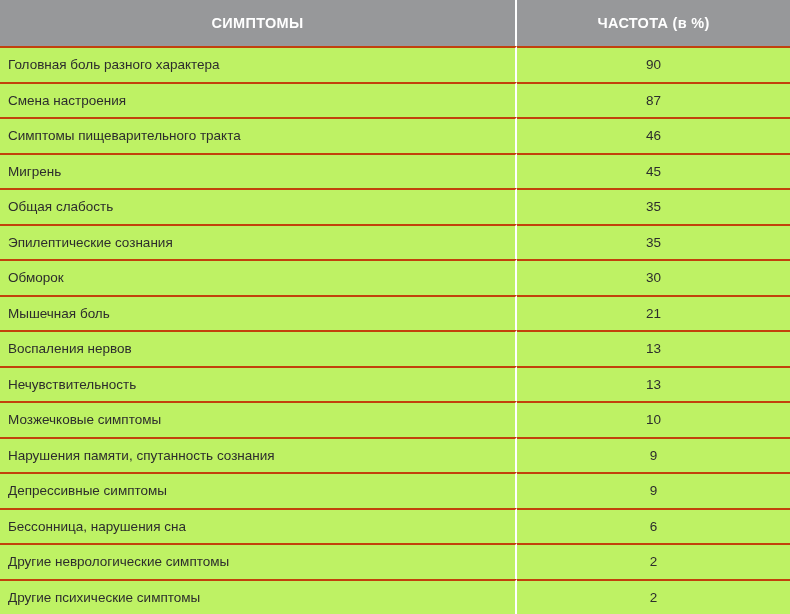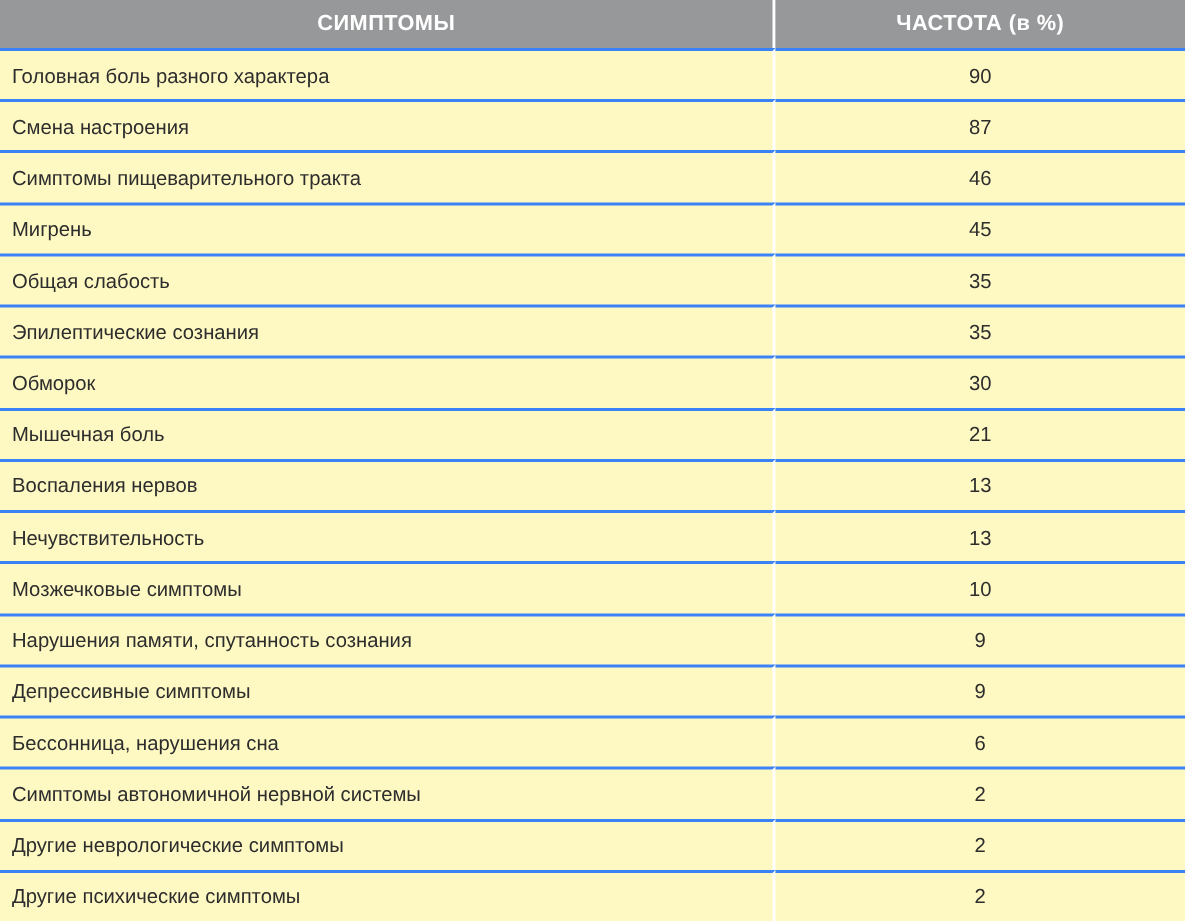--- a/index.html
+++ b/index.html
@@ -22,36 +22,36 @@
   }
   col.col-symptom { width: 517px; }
   col.col-frequency { width: 273px; }
 
   thead th {
     background: #97989a;
     color: #ffffff;
     font-weight: bold;
     font-size: 14.5px;
     letter-spacing: 0.3px;
-    height: 32px;
+    height: 46px;
     text-align: center;
     vertical-align: middle;
     padding: 0;
     margin-top: 44px;
   }
   thead th:first-child {
     border-right: 2px solid #ffffff;
   }
 
   tbody td {
-    background: #fef9c3;
+    background: #bef264;
     color: #2d2d2d;
     font-size: 13.5px;
     vertical-align: middle;
-    border-top: 2px solid #3b82f6;
+    border-top: 2px solid #c2410c;
     padding: 0;
     height: 30px;
   }
   tbody td.symptom {
     text-align: left;
     padding-left: 8px;
     border-right: 2px solid #ffffff;
   }
   tbody td.frequency {
     text-align: center;
@@ -124,24 +124,20 @@
         </tr>
         <tr>
           <td class="symptom">Депрессивные симптомы</td>
           <td class="frequency">9</td>
         </tr>
         <tr>
           <td class="symptom">Бессонница, нарушения сна</td>
           <td class="frequency">6</td>
         </tr>
         <tr>
-          <td class="symptom">Симптомы автономичной нервной системы</td>
-          <td class="frequency">2</td>
-        </tr>
-        <tr>
           <td class="symptom">Другие неврологические симптомы</td>
           <td class="frequency">2</td>
         </tr>
         <tr>
           <td class="symptom">Другие психические симптомы</td>
           <td class="frequency">2</td>
         </tr>
       </tbody>
   </table>
 </div>

